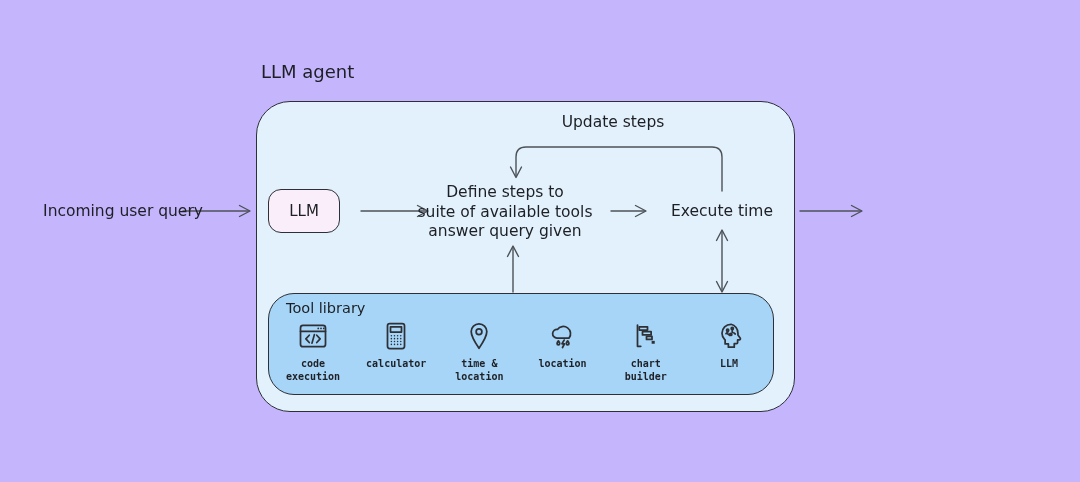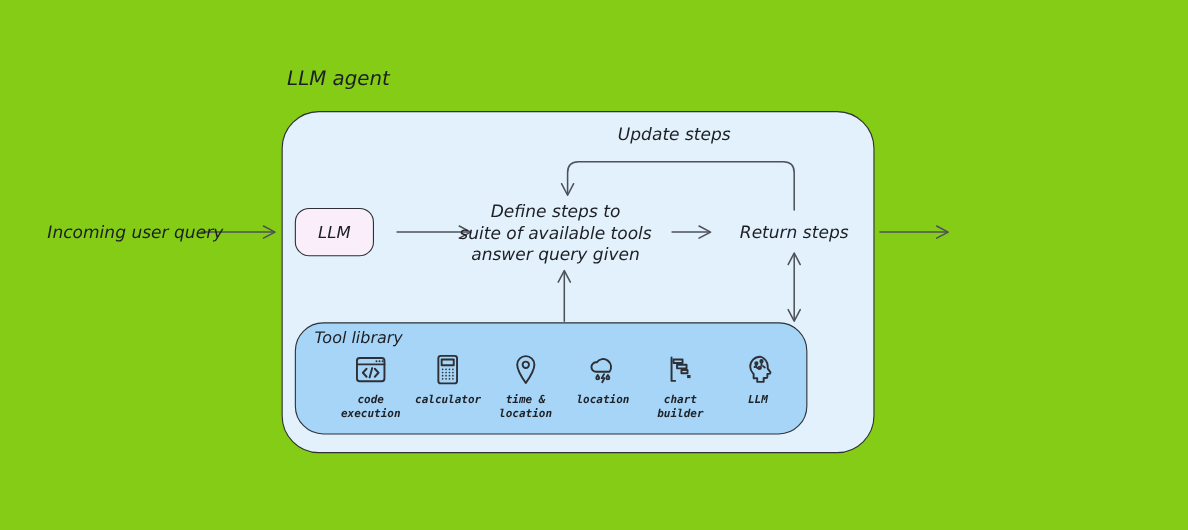--- a/index.html
+++ b/index.html
@@ -1,38 +1,38 @@
 <!DOCTYPE html>
 <html><head>
 <meta charset="utf-8">
 <style>
   html,body{margin:0;padding:0;background:#fff;}
   #canvas{
-    position:relative;width:1080px;height:482px;background:#84cc16;
-    font-family:"DejaVu Sans",sans-serif;color:#1d1f24;overflow:hidden;font-style:italic;
+    position:relative;width:1080px;height:482px;background:#c4b5fd;
+    font-family:"DejaVu Sans",sans-serif;color:#1d1f24;overflow:hidden;
   }
   #arrows{position:absolute;left:0;top:0;width:1080px;height:482px;pointer-events:none;}
   #arrows path,#arrows polyline{fill:none;stroke:#4d5158;stroke-width:1.4;stroke-linecap:round;stroke-linejoin:round;}
 
   .box{position:absolute;box-sizing:border-box;border:1.5px solid #2e3036;}
   #outer-box{left:256px;top:101px;width:539px;height:311px;border-radius:34px;background:#e2f1fc;}
   #llm-box{left:268px;top:189px;width:72px;height:44px;border-radius:13px;background:#f9eef9;
            display:flex;align-items:center;justify-content:center;font-size:15px;}
-  #tool-box{left:268px;top:293px;width:466px;height:102px;border-radius:26px;background:#a6d5f7;}
+  #tool-box{left:268px;top:293px;width:506px;height:102px;border-radius:26px;background:#a6d5f7;}
 
   .node-label{position:absolute;text-align:center;white-space:nowrap;font-size:15.5px;line-height:19.5px;}
   #agent-title{position:absolute;left:261px;top:61px;font-size:18px;white-space:nowrap;}
   #incoming-label{left:19px;top:202px;width:160px;margin-left:24px;}
   #update-label{left:543px;top:113px;width:140px;}
   #define-label{left:405px;top:183px;width:200px;}
   #execute-label{left:652px;top:202px;width:140px;}
   #return-label{left:883px;top:202px;width:160px;}
 
   #tool-title{position:absolute;left:17px;top:6px;font-size:14.5px;white-space:nowrap;}
-  #tool-row{position:absolute;left:10px;right:10px;top:27px;display:flex;justify-content:space-between;align-items:flex-start;margin-left:24px;}
+  #tool-row{position:absolute;left:10px;right:10px;top:27px;display:flex;justify-content:space-between;align-items:flex-start;}
   .tool{width:68px;display:flex;flex-direction:column;align-items:center;}
   .tool-icon{width:30px;height:30px;flex:0 0 auto;}
   .tool-icon .s{fill:none;stroke:#2e3036;stroke-width:1.4;stroke-linecap:round;stroke-linejoin:round;}
   .tool-icon .f{fill:#2e3036;stroke:none;}
   .tool-label{margin-top:6px;font-family:"DejaVu Sans Mono",monospace;font-size:10px;line-height:13px;
               font-weight:bold;text-align:center;color:#1f2126;white-space:normal;}
 </style>
 </head>
 <body>
 
@@ -81,21 +81,21 @@
   </div>
 
   <div class="node-label" id="define-label">
     <div>Define steps to</div>
     <div>suite of available tools</div>
     <div>answer query given</div>
   </div>
 
   <div class="node-label" id="update-label">Update steps</div>
 
-  <div class="node-label" id="execute-label">Return steps</div>
+  <div class="node-label" id="execute-label">Execute time</div>
 
 
   <div id="tool-box" class="box">
     <div id="tool-title">Tool library</div>
     <div id="tool-row">
         <div class="tool">
           <svg viewBox="0 0 24 24" class="tool-icon">
             <rect class="s" x="2" y="3.5" width="20" height="17" rx="2"></rect>
             <line class="s" x1="2" y1="8.2" x2="22" y2="8.2"></line>
             <circle class="f" cx="16.2" cy="5.9" r="0.7"></circle>

